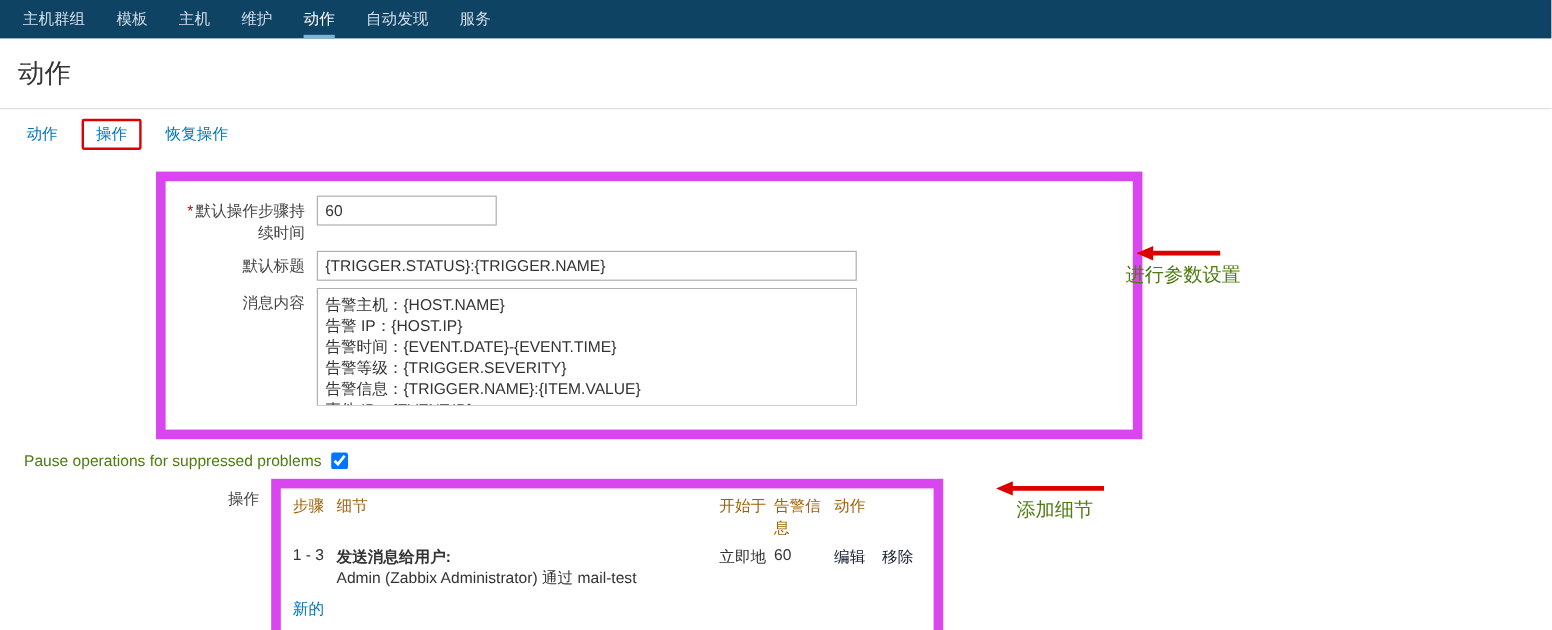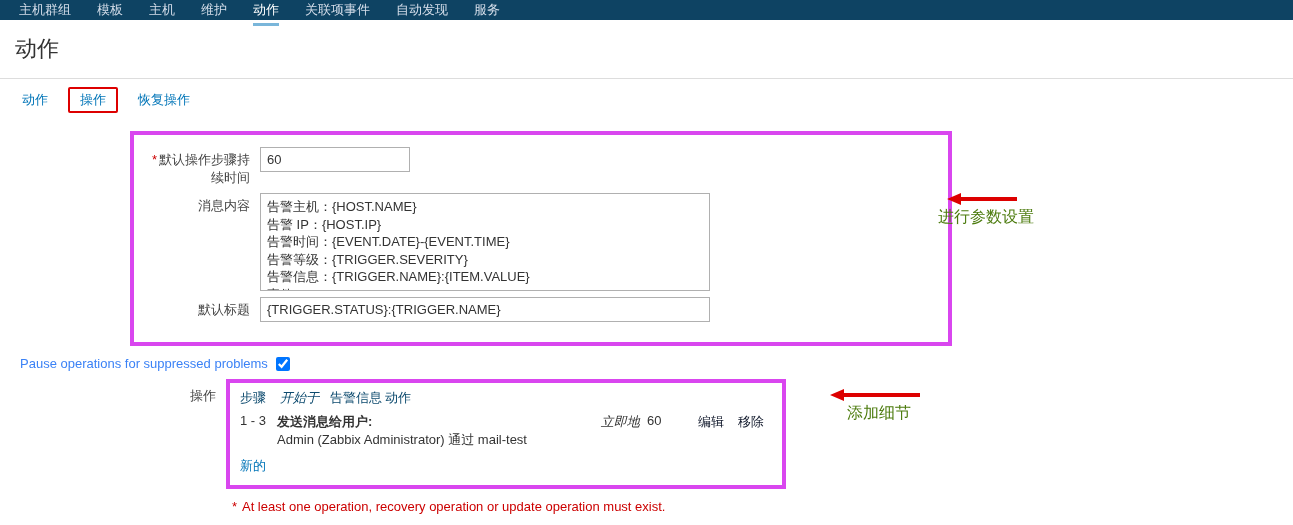--- a/index.html
+++ b/index.html
@@ -1,42 +1,42 @@
 <!DOCTYPE html>
 <html><head>
 <meta charset="utf-8">
 <style>
 * { margin: 0; padding: 0; box-sizing: border-box; }
 body { font-family: Arial, "Microsoft YaHei", sans-serif; font-size: 13px; background: #fff; }
-.topnav { background: #0e4363; display: flex; align-items: center; padding: 0 6px; height: 20px; position: relative; }
+.topnav { background: #0e4363; display: flex; align-items: center; padding: 0 6px; height: 32px; position: relative; }
 .topnav-item { color: #d5deea; padding: 0 13px; line-height: 32px; font-size: 13px; cursor: pointer; }
 .topnav-item.active { color: #fff; }
 .topnav-item.active::after { content:""; display:block; height:3px; background:#7ab6da; margin-top:-3px; }
 .page-title { padding: 14px 15px 8px; font-size: 22px; color: #333; }
 hr.sep { border:none; border-top:1px solid #ddd; margin: 6px 0 0; }
 .sub-tabs { display:flex; gap:18px; padding: 8px 20px 4px; }
 .sub-tab { color: #0275b8; font-size:13px; cursor:pointer; padding: 4px 2px; }
 .sub-tab.boxed { border: 2px solid #d00; padding: 2px 10px 4px; border-radius:2px; }
 .sub-tab.active { border-bottom: 2px solid #0275b8; padding-bottom:2px; }
 .sub-tab.boxed.active { border-bottom: 2px solid #d00; }
 .form-area { position:relative; }
-.red-box { border: 4px solid #d946ef; position:relative; margin: 14px 0 0 130px; width: 822px; padding: 6px 6px 14px 6px; }
+.red-box { border: 8px solid #d946ef; position:relative; margin: 14px 0 0 130px; width: 822px; padding: 6px 6px 14px 6px; }
 .form-row { display:flex; align-items:flex-start; margin: 6px 0; }
 .form-row label { width: 120px; text-align:right; padding-right:10px; color:#444; font-size:13px; padding-top:4px; }
 .req { color:#c00; margin-right:2px; }
 input[type=text] { border:1px solid #b0b0b0; padding:4px 6px; font-size:13px; color:#333; }
 textarea { border:1px solid #b0b0b0; padding:4px 6px; font-size:13px; font-family:inherit; resize:none; color:#333; line-height:1.35; }
 .outside-row { display:flex; align-items:center; margin: 10px 0 8px 20px; }
-.outside-row label { color:#3b82f6; font-size:13px; margin-right:8px; }
+.outside-row label { color:#4d7c0f; font-size:13px; margin-right:8px; }
 input[type=checkbox] { width:14px; height:14px; cursor:pointer; }
-.op-header { display:flex; font-size:13px; color:#0c4a6e; }
+.op-header { display:flex; font-size:13px; color:#a16207; }
 .op-header span, .op-row span { display:inline-block; }
 .col-steps { width:40px; }
 .col-detail { width:350px; }
-.col-start { width:50px;font-style:italic; }
+.col-start { width:50px; }
 .col-dur { width:55px; }
 .col-action { width:80px; }
 .op-row { display:flex; font-size:13px; color:#333; margin-top:6px; }
 .op-row .col-detail b { font-weight:bold; }
 .link { color:#0f172a; cursor:pointer; }
 .link + .link { margin-left:14px; }
 .new-link { color:#0275b8; cursor:pointer; font-size:13px; margin-top:8px; display:inline-block;text-align:right; }
 .note { color:#c00; font-size:13px; margin: 10px 0 0 232px; }
 .annotation { position:absolute; color:#4d7c0f; font-size:16px; display:flex; align-items:center;flex-direction:column; }
 .arrow-svg { fill:#d00; }
@@ -44,72 +44,72 @@
 </head>
 <body>
 
 <div class="topnav">
 
   <div class="topnav-item">主机群组</div>
   <div class="topnav-item">模板</div>
   <div class="topnav-item">主机</div>
   <div class="topnav-item">维护</div>
   <div class="topnav-item active">动作</div>
-  <div class="topnav-item">关联项事件</div>
   <div class="topnav-item">自动发现</div>
   <div class="topnav-item">服务</div>
 </div>
 
 <div class="page-title">动作</div>
 <hr class="sep">
 
 <div class="sub-tabs">
   <div class="sub-tab">动作</div>
   <div class="sub-tab boxed active">操作</div>
   <div class="sub-tab">恢复操作</div>
 </div>
 
 <div class="form-area">
   <div class="red-box">
     <div class="form-row">
       <label><span class="req">*</span><span>默认操作步骤持续时间</span></label>
       <input type="text" style="width: 150px;" value="60">
     </div>
     <div class="form-row">
+      <label>默认标题</label>
+      <input type="text" style="width: 450px;" value="{TRIGGER.STATUS}:{TRIGGER.NAME}">
+    </div>
+    <div class="form-row">
       <label>消息内容</label>
       <textarea style="width: 450px; height: 98px;">告警主机：{HOST.NAME}
 告警 IP：{HOST.IP}
 告警时间：{EVENT.DATE}-{EVENT.TIME}
 告警等级：{TRIGGER.SEVERITY}
 告警信息：{TRIGGER.NAME}:{ITEM.VALUE}
 事件 ID：{EVENT.ID}</textarea>
-    </div>
-    <div class="form-row">
-      <label>默认标题</label>
-      <input type="text" style="width: 450px;" value="{TRIGGER.STATUS}:{TRIGGER.NAME}">
     </div>
   </div>
 
   <div class="annotation" style="top:60px; left:930px;">
     <svg class="arrow-svg" width="70" height="16" viewBox="0 0 70 16">
         <polygon points="0,8 14,2 14,6 70,6 70,10 14,10 14,14"></polygon>
       </svg>
     <span style="margin-left:8px">进行参数设置</span>
   </div>
 
   <div class="outside-row">
     <label>Pause operations for suppressed problems</label>
     <input type="checkbox" checked="" style="">
   </div>
 
   <div style="display:flex; align-items:flex-start; margin-left:130px;">
     <div style="width:96px; text-align:right; padding-right:10px; padding-top:8px; color:#444">操作</div>
     <div class="red-box" style="margin:0; width:560px; padding:6px 10px 10px;">
       <div class="op-header">
         <span class="col-steps">步骤</span>
+        <span class="col-detail">细节</span>
         <span class="col-start">开始于</span>
         <span class="col-dur">告警信息</span>
         <span class="col-action">动作</span>
       </div>
       <div class="op-row">
         <span class="col-steps">1 - 3</span>
         <span class="col-detail"><b>发送消息给用户:</b><span> Admin (Zabbix Administrator) 通过 mail-test</span></span>
         <span class="col-start">立即地</span>
         <span class="col-dur">60</span>
         <span class="col-action"><span class="link">编辑</span><span class="link">移除</span></span>

